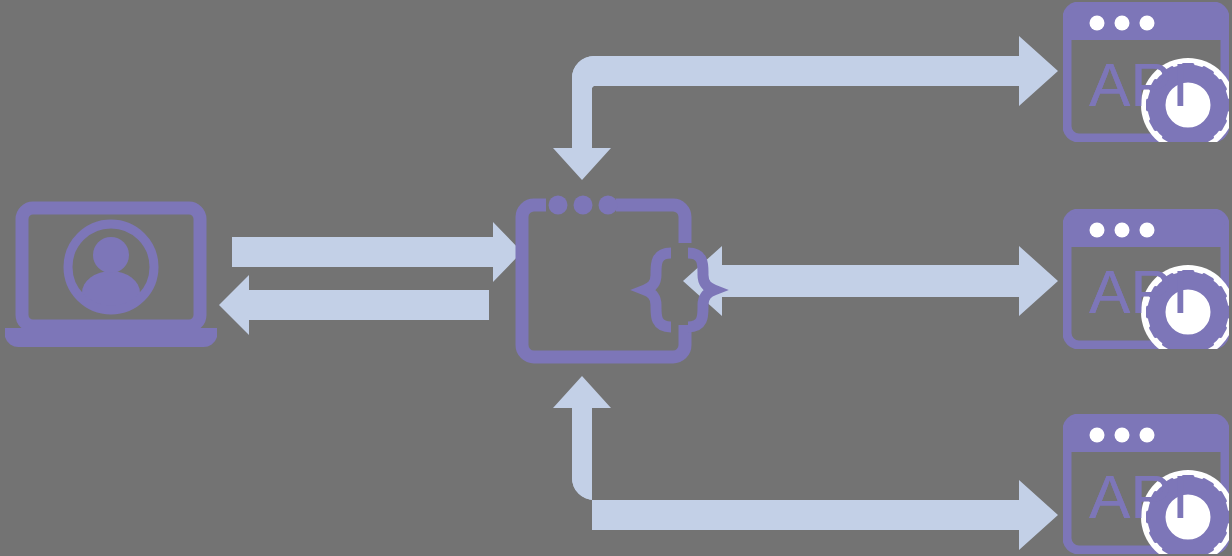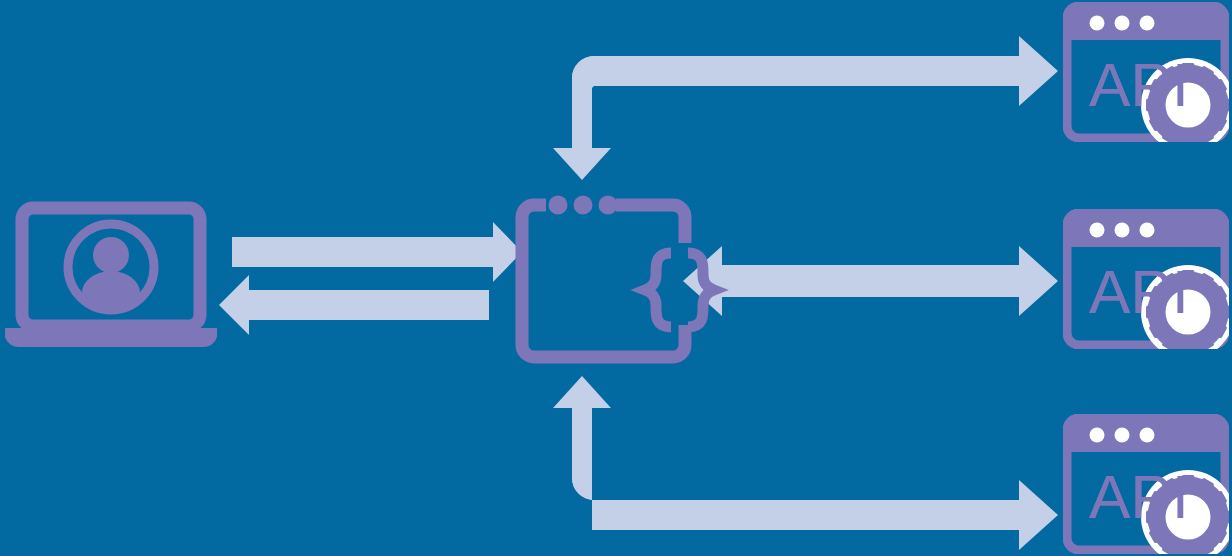--- a/index.html
+++ b/index.html
@@ -8,21 +8,21 @@
     padding: 0;
     background: #ffffff;
   }
   body {
     font-family: "Liberation Sans", sans-serif;
   }
   #diagram-canvas {
     position: relative;
     width: 1232px;
     height: 556px;
-    background: #0369a1;
+    background: #737373;
     overflow: hidden;
   }
   #diagram-canvas svg {
     display: block;
   }
   .api-label {
     font-family: "Liberation Sans", sans-serif;
     font-weight: 400;
   }
 </style>

